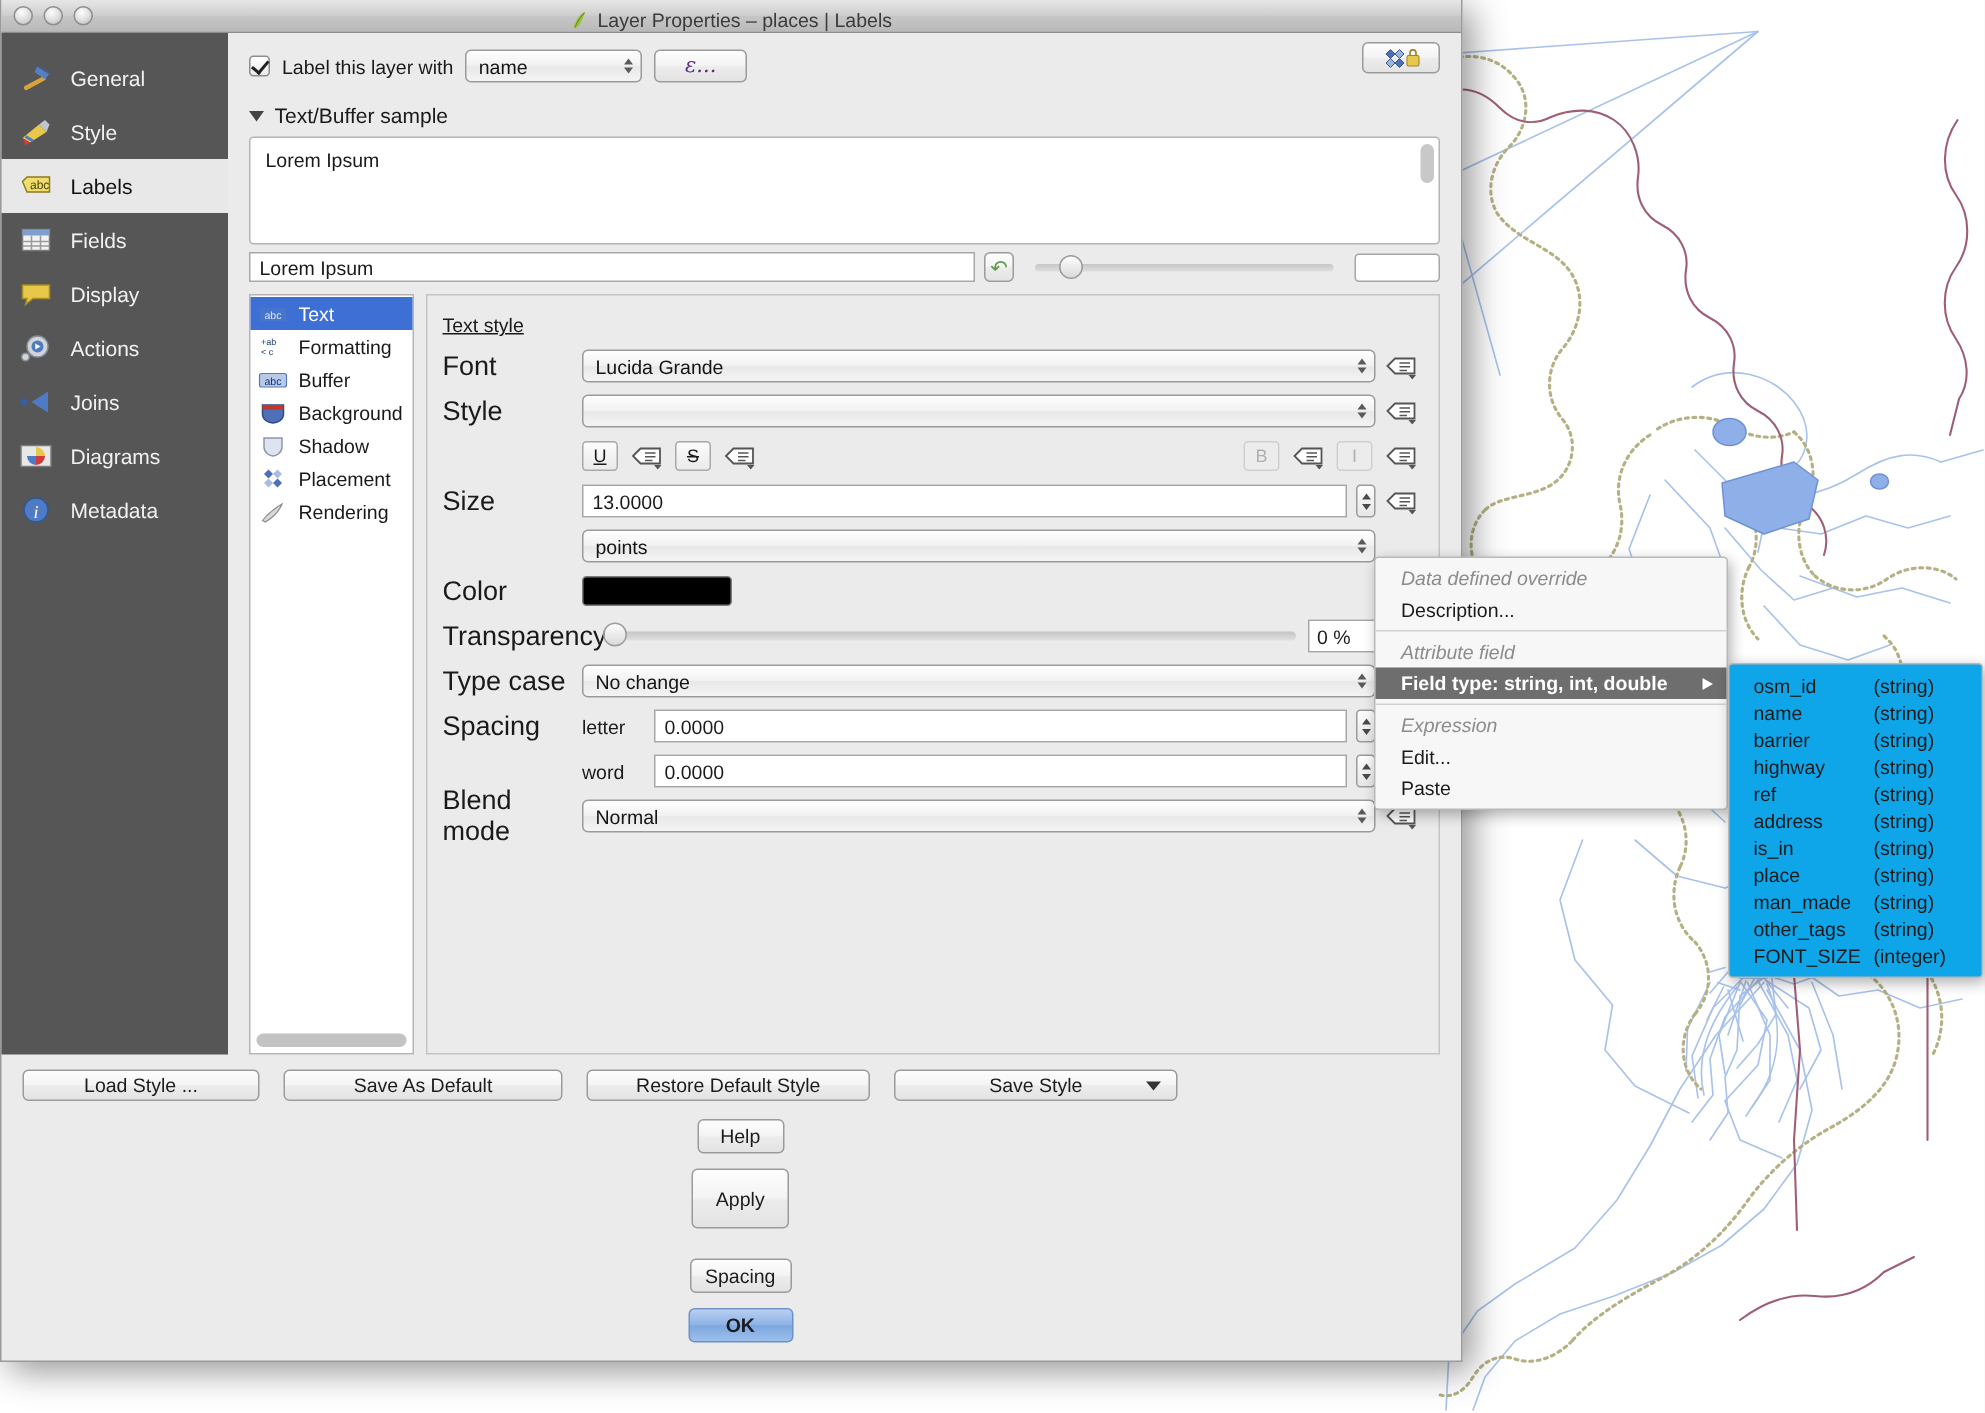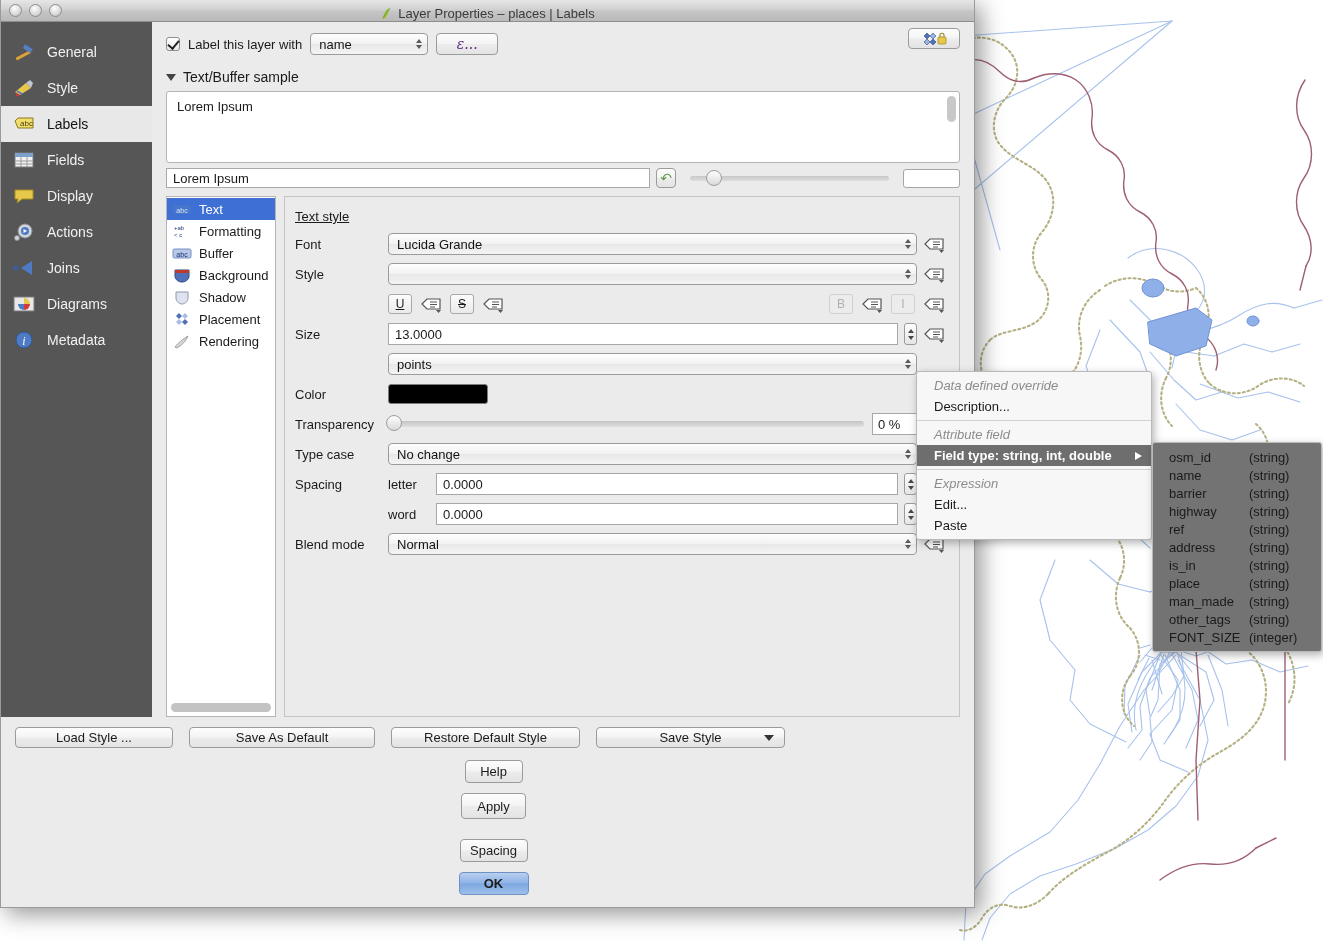--- a/index.html
+++ b/index.html
@@ -148,21 +148,21 @@
   #tablist-hscroll {
     position:absolute; left:4px; right:4px; bottom:4px; height:9px;
     background:#c3c3c3; border-radius:5px;
   }
   #style-form {
     flex:1; background:#ebebeb; border:1px solid #c4c4c4; padding:12px 14px 0 10px;
     min-width:0;
   }
   .form-title { text-decoration: underline; font-size:13px; margin-bottom:9px; }
   .frow { display:flex; align-items:center; gap:0; margin-bottom:8px; height:22px; }
-  .flabel { flex:0 0 93px; font-size:13px; }
+  .flabel { flex:0 0 93px; font-size:18px; }
   .fctl { flex:1; min-width:0; display:flex; align-items:center; gap:6px; }
   .txtinput {
     flex:1; height:22px; background:#fff; border:1px solid #a7a7a7;
     display:flex;align-items:center; padding:0 6px; font-size:13px;
   }
   .spin { width:13px;height:22px;border:1px solid #9b9b9b;border-radius:3px;
     background:linear-gradient(to bottom,#fdfdfd,#e6e6e6);
     display:flex;flex-direction:column;align-items:center;justify-content:center;gap:3px; }
   .spin i{width:0;height:0;border-left:3px solid transparent;border-right:3px solid transparent;}
   .spin i.up{border-bottom:4px solid #4a4a4a;}
@@ -198,21 +198,21 @@
   }
   .mi { height:21px; display:flex;align-items:center; padding-left:17px; }
   .mi.hdr { color:#8c8c8c; font-style:italic; }
   .mi.hl { background:#6e6e6e; color:#fff; font-weight:600; }
   .mi .sub-arrow { margin-left:auto; margin-right:9px; width:0;height:0;
     border-top:4.5px solid transparent;border-bottom:4.5px solid transparent;border-left:7px solid #fff; }
   .msep { height:1px; background:#d2d2d2; margin:3px 0; }
 
   #submenu {
     position:absolute; left:1152px; top:442px; width:170px;
-    background:#737373; border:1px solid #b9b9b9; border-radius:3px;
+    background:#0ea5e9; border:1px solid #b9b9b9; border-radius:3px;
     box-shadow: 2px 3px 9px rgba(0,0,0,.30);
     padding:5px 0; font-size:13px;
   }
   .si { height:18px; display:flex; align-items:center; padding-left:16px; gap:8px; }
   .si .fname { min-width:72px; }
   .si .ftype { color:#1a1a1a; }
 </style>
 </head>
 <body>
 
@@ -806,21 +806,21 @@
     <div class="pushbtn" style="width:189px;position:relative;">
       <span>Save Style</span>
       <span style="position:absolute;right:10px;width:0;height:0;border-left:5px solid transparent;border-right:5px solid transparent;border-top:6px solid #333;"></span>
     </div>
   </div>
 
   <div id="btnrow2">
     <div class="pushbtn" style="width:58px;height:23px;">
       <span>Help</span>
     </div>
-    <div class="pushbtn" style="width:65px;height:26px;align-items:center;">
+    <div class="pushbtn" style="width:65px;height:40px;align-items:center;">
       <span>Apply</span>
     </div>
     <div class="spacer"></div>
     <div class="pushbtn" style="width:68px;height:23px;">
       <span>Spacing</span>
     </div>
     <div class="pushbtn okbtn" style="width:70px;height:23px;">
       <span>OK</span>
     </div>
   </div>

